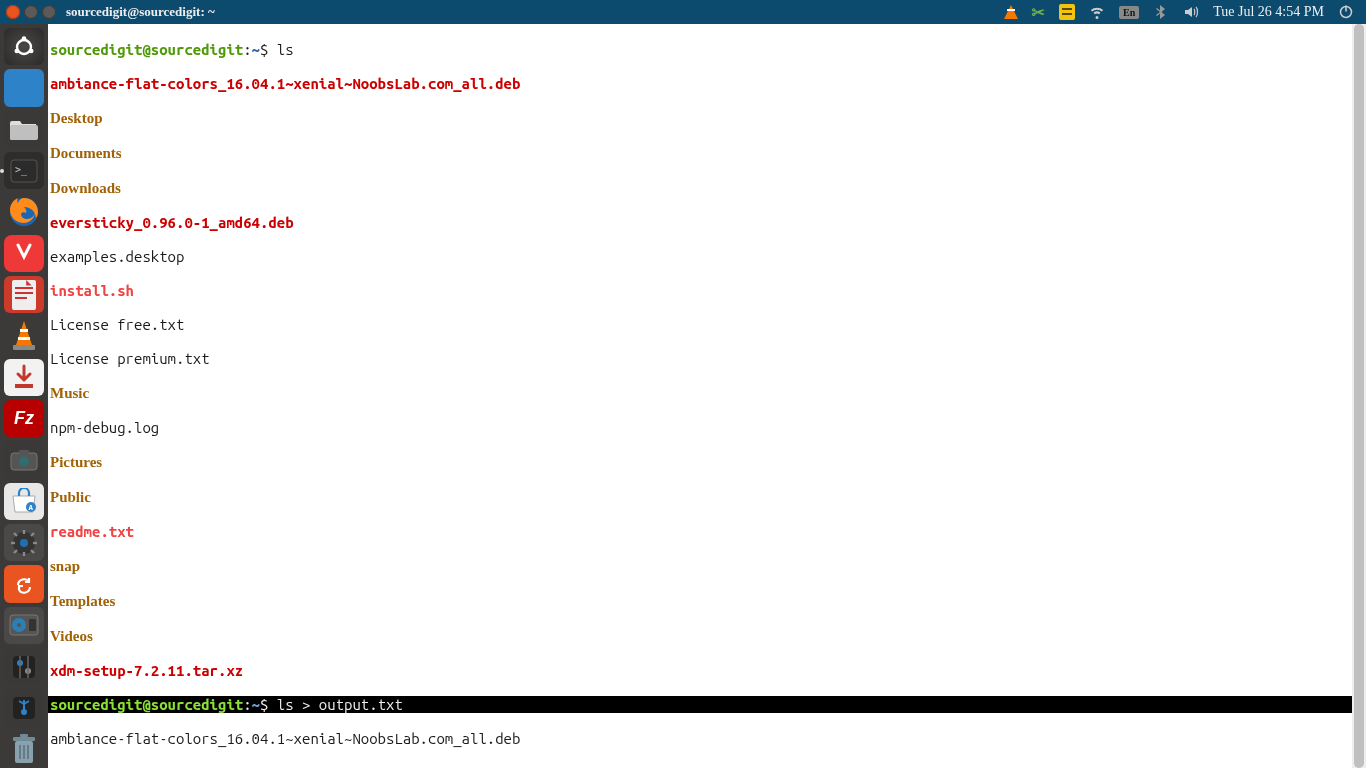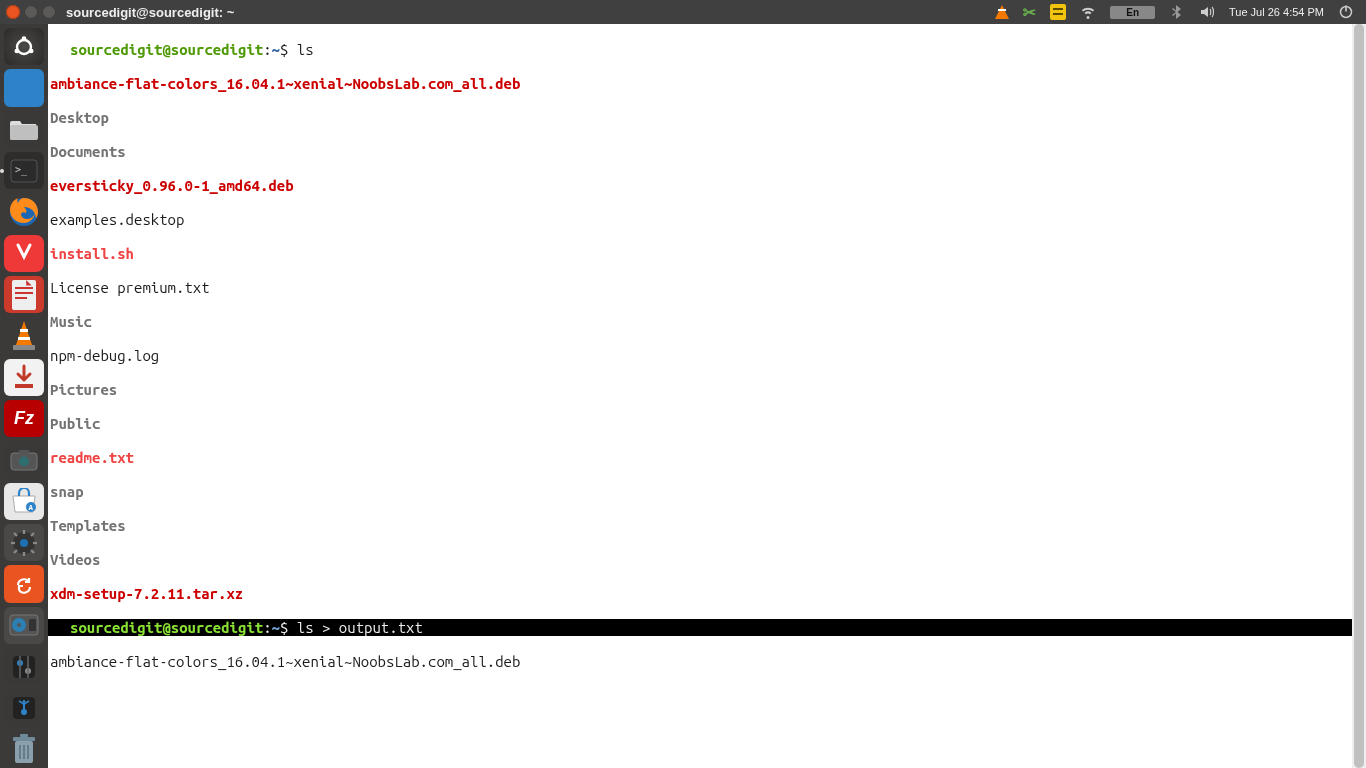--- a/index.html
+++ b/index.html
@@ -2,35 +2,35 @@
 <html><head>
 <meta charset="utf-8">
 <style>
   * { margin: 0; padding: 0; box-sizing: border-box; }
   html, body { width: 1366px; height: 768px; overflow: hidden; font-family: "Ubuntu Mono", "DejaVu Sans Mono", monospace; }
   body { background: #fff; }
 
   
   .top-panel {
     position: absolute; top: 0; left: 0; right: 0; height: 24px;
-    background: #404040; color: #ddd; display: flex; align-items: center;
-    font-family: Liberation Sans, sans-serif; font-size: 13px;
+    background: #0c4a6e; color: #ddd; display: flex; align-items: center;
+    font-family: Liberation Serif, serif; font-size: 13px;
     z-index: 10;
   }
   .top-panel .window-buttons { display: flex; align-items: center; padding-left: 6px; gap: 4px; }
   .wbtn { width: 14px; height: 14px; border-radius: 7px; display: inline-block; }
   .wbtn.close { background: #e95420; box-shadow: inset 0 0 0 1px #aa3f17; position: relative; }
   .wbtn.min, .wbtn.max { background: #5b5a58; box-shadow: inset 0 0 0 1px #3a3938; }
   .top-panel .title { margin-left: 10px; font-weight: 600; color: #eee; }
   .top-panel .spacer { flex: 1; }
   .top-panel .indicators { display: flex; align-items: center; gap: 14px; padding-right: 12px; }
   .ind { display: inline-flex; align-items: center; color: #ccc; }
   .ind svg { width: 16px; height: 16px; }
-  .ind.en { background: #888; color: #111; font-size: 10px; font-weight: 700; padding: 1px 16px; border-radius: 2px; }
-  .clock { color: #eee; font-size: 11px; text-align: center; }
+  .ind.en { background: #888; color: #111; font-size: 10px; font-weight: 700; padding: 1px 4px; border-radius: 2px; }
+  .clock { color: #eee; font-size: 14px; text-align: center; }
   .vlc-cone {
     width: 0; height: 0;
     border-left: 7px solid transparent;
     border-right: 7px solid transparent;
     border-bottom: 14px solid #f57900;
     position: relative;
   }
   .vlc-cone::after {
     content: ""; position: absolute; left: -4px; top: 4px; width: 8px; height: 2px; background: #fff;
   }
@@ -79,23 +79,23 @@
   
   .terminal {
     position: absolute; top: 24px; left: 48px; right: 0; bottom: 0;
     background: #ffffff; color: #1a1a1a;
     font-family: "Ubuntu Mono", "DejaVu Sans Mono", monospace;
     font-size: 15px; line-height: 17px;
     white-space: pre;
     overflow-y: auto;
   }
   .terminal .row { padding: 0 2px 0 2px; }
-  .c-user { color: #4e9a06; font-weight: 600; margin-left: 20px; }
+  .c-user { color: #4e9a06; font-weight: 600; }
   .c-path { color: #3465a4; font-weight: 600; }
-  .c-dir { color: #737373; font-weight: 600; }
+  .c-dir { color: #a16207; font-weight: 600; font-family: Liberation Serif, serif; }
   .c-deb { color: #cc0000; font-weight: 600; }
   .c-exe { color: #ef4444; font-weight: 600; }
   .c-arc { color: #cc0000; font-weight: 600; }
   .c-text { color: #1a1a1a; }
   .hl {
     background: #000000; color: #eee; display: block;
   }
   .hl .c-user { color: #8ae234; }
   .hl .c-path { color: #729fcf; }
   @keyframes blink { 50% { opacity: 0; } }
@@ -289,23 +289,25 @@
         <line x1="17" y1="12" x2="17" y2="26" stroke="#5a7380" stroke-width="1.6"></line>
       </svg>
   </div>
 </div>
 
 <div class="terminal">
 <div class="row"><span class="c-user">sourcedigit@sourcedigit</span><span class="c-text">:</span><span class="c-path">~</span><span class="c-text">$</span><span class="c-text"> </span><span class="c-text">ls</span></div>
 <div class="row"><span class="c-deb">ambiance-flat-colors_16.04.1~xenial~NoobsLab.com_all.deb</span></div>
 <div class="row"><span class="c-dir">Desktop</span></div>
 <div class="row"><span class="c-dir">Documents</span></div>
+<div class="row"><span class="c-dir">Downloads</span></div>
 <div class="row"><span class="c-deb">eversticky_0.96.0-1_amd64.deb</span></div>
 <div class="row"><span class="c-text">examples.desktop</span></div>
 <div class="row"><span class="c-exe">install.sh</span></div>
+<div class="row"><span class="c-text">License free.txt</span></div>
 <div class="row"><span class="c-text">License premium.txt</span></div>
 <div class="row"><span class="c-dir">Music</span></div>
 <div class="row"><span class="c-text">npm-debug.log</span></div>
 <div class="row"><span class="c-dir">Pictures</span></div>
 <div class="row"><span class="c-dir">Public</span></div>
 <div class="row"><span class="c-exe">readme.txt</span></div>
 <div class="row"><span class="c-dir">snap</span></div>
 <div class="row"><span class="c-dir">Templates</span></div>
 <div class="row"><span class="c-dir">Videos</span></div>
 <div class="row"><span class="c-arc">xdm-setup-7.2.11.tar.xz</span></div>

